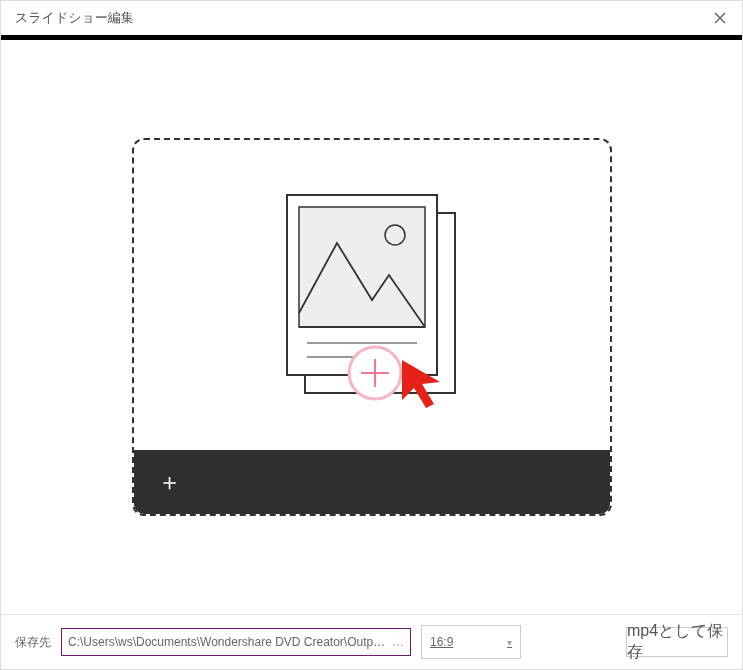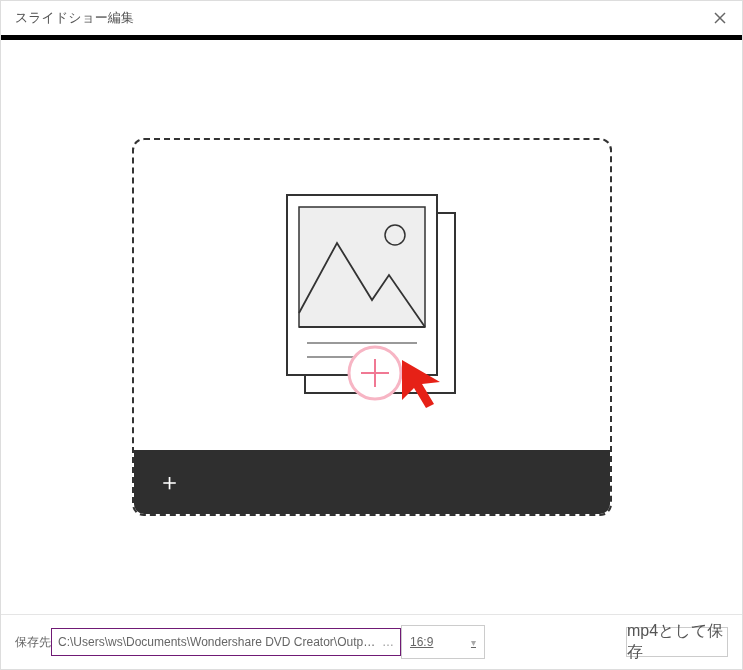--- a/index.html
+++ b/index.html
@@ -66,20 +66,21 @@
     color: #fff;
     font-size: 24px;
     font-weight: 300;
     line-height: 1;
   }
   .footer {
     border-top: 1px solid #e5e5e5;
     padding: 10px 14px;
     display: flex;
     align-items: center;
+    gap: 10px;
     font-size: 12px;
     color: #666;
   }
   .path-input {
     flex-shrink: 0;
     width: 350px;
     display: flex;
     align-items: center;
     border: 1px solid #701a75;
     height: 28px;
@@ -93,21 +94,21 @@
     white-space: nowrap;
     overflow: hidden;
     text-overflow: ellipsis;
   }
   .path-more {
     color: #999;
     padding-left: 6px;
     cursor: pointer;
   }
   .ratio-select {
-    width: 84px;
+    width: 100px;
     height: 28px;
     border: 1px solid #ccc;
     display: flex;
     align-items: center;
     justify-content: space-between;
     padding: 16px 8px;
     font-size: 12px;
     color: #666;
     background: #fff;
     cursor: pointer;

